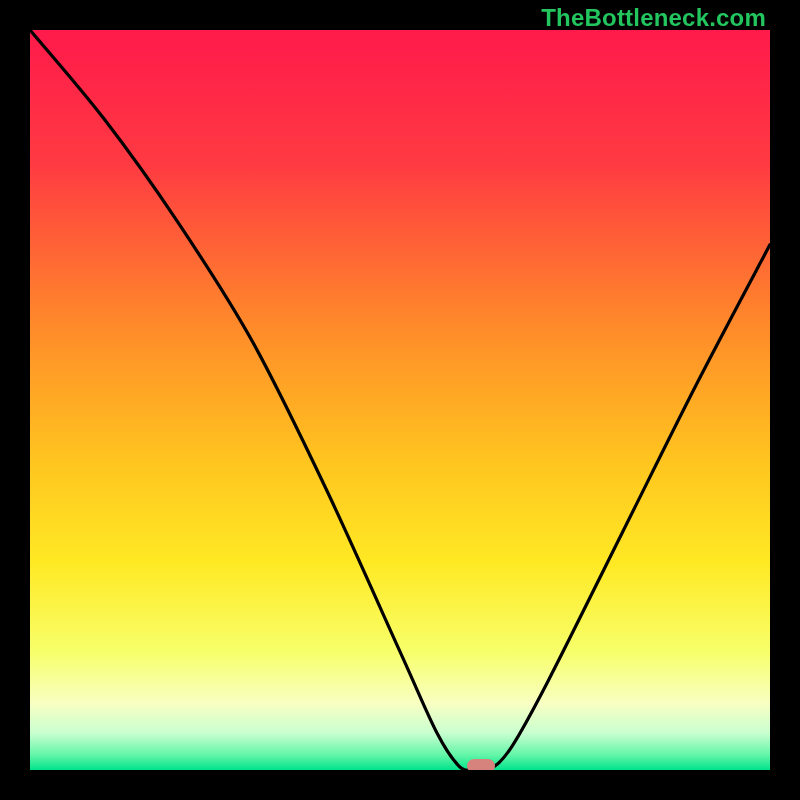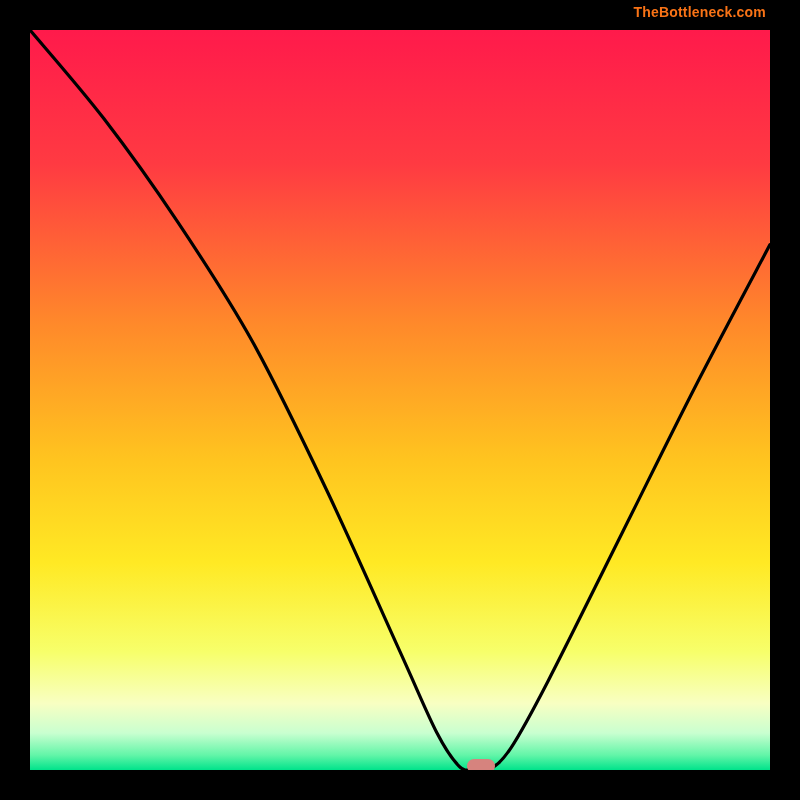--- a/index.html
+++ b/index.html
@@ -31,23 +31,23 @@
     left: 0;
     top: 0;
     width: 100%;
     height: 100%;
   }
   .watermark {
     position: absolute;
     top: 4px;
     right: 34px;
     font-family: Arial, Helvetica, sans-serif;
-    font-size: 14px;
+    font-size: 24px;
     font-weight: 600;
-    color: #f97316;
+    color: #22c55e;
     letter-spacing: 0.2px;
     text-align: center;
   }
   svg.curve {
     position: absolute;
     left: 0;
     top: 0;
     width: 100%;
     height: 100%;
   }

